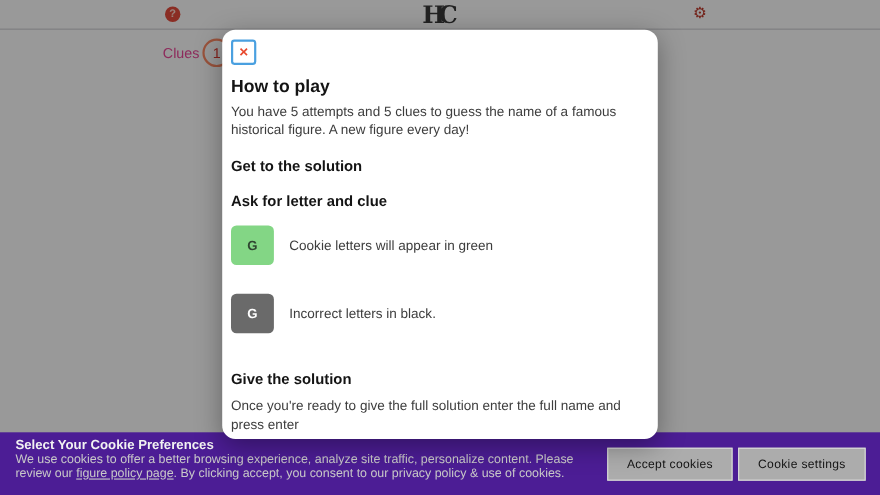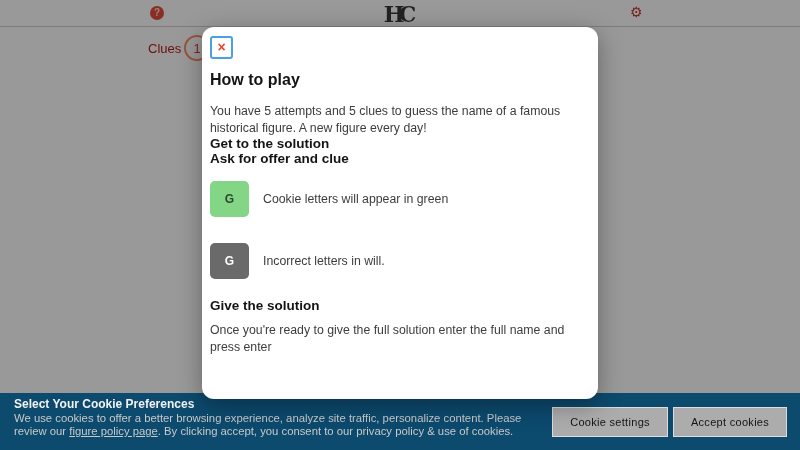--- a/index.html
+++ b/index.html
@@ -32,21 +32,21 @@
   }
   .gear {
     position: absolute; left: 630px; top: 4px;
     font-size: 14px; color: #c0392b; cursor: pointer;
     font-family: "DejaVu Sans", sans-serif;
   }
 
   .clues-row { position: absolute; top: 35px; left: 148px; height: 26px; }
   .clues-label {
     position: absolute; left: 0; top: 6px;
-    font-size: 13px; color: #b91c1c;
+    font-size: 13px; color: #ec4899;
   }
   .clue-count {
     position: absolute; left: 36px; top: 0;
     width: 26px; height: 26px; border-radius: 50%;
     border: 2px solid #ff8a65; color: #e0392f;
     font-size: 13px; line-height: 23px; text-align: center;
     background: #ffffff; cursor: pointer;
   }
 
   
@@ -61,43 +61,43 @@
     z-index: 30; overflow: hidden;
   }
   .close-btn {
     position: absolute; left: 8px; top: 9px;
     width: 23px; height: 23px;
     background: #ffffff; border: 2px solid #4aa0e0; border-radius: 3px;
     color: #e8492e; font-weight: bold; font-size: 14px; line-height: 19px;
     text-align: center; cursor: pointer;
   }
   .modal-content { padding: 44px 16px 0 8px; }
-  .modal-title { font-size: 16px; font-weight: bold; color: #141414; margin-bottom: 14px; }
+  .modal-title { font-size: 16px; font-weight: bold; color: #141414; margin-bottom: 4px; }
   .modal p { font-size: 12.3px; line-height: 1.35; color: #3d3d3d; }
   .modal h2 { font-size: 13.5px; font-weight: bold; color: #141414; }
-  .mt-sec { margin-top: 0; }
+  .mt-sec { margin-top: 17px; }
   .mt-par { margin-top: 10px; }
   .letter-row { display: flex; align-items: center; gap: 14px; }
   .letter-row.first { margin-top: 15px; }
   .letter-row.second { margin-top: 26px; }
   .letter-tile {
     width: 39px; height: 36px; border-radius: 5px;
     font-size: 12px; font-weight: bold;
     display: flex; align-items: center; justify-content: center;
   }
   .tile-correct { background: #83d685; color: #2f4631; }
   .tile-incorrect { background: #6a6a6a; color: #ffffff; }
   .tile-caption { font-size: 12.3px; color: #3d3d3d; }
-  .give-heading { margin-top: 19px; }
+  .give-heading { margin-top: 34px; }
   .give-text { margin-top: 9px; }
 
   
   .cookie-banner {
     position: absolute; left: 0; right: 0; bottom: 0; height: 57px;
-    background: #0c4a6e; z-index: 20; margin-top: 13px;
+    background: #4c1d95; z-index: 20; margin-top: 13px;
   }
   .cookie-title {
     position: absolute; left: 14px; top: 4px;
     font-size: 12px; font-weight: bold; color: #f2f2f2;
   }
   .cookie-text {
     position: absolute; left: 14px; top: 19px; width: 534px;
     font-size: 11.3px; line-height: 13px; color: #c9c9c9;
   }
   .cookie-link { color: #c9c9c9; text-decoration: underline; cursor: pointer; }
@@ -127,39 +127,39 @@
     <span class="clue-count">1</span>
   </div>
 </div>
 
 <div class="overlay"></div>
 
 <div class="cookie-banner">
   <div class="cookie-title">Select Your Cookie Preferences</div>
   <div class="cookie-text"><span>We use cookies to offer a better browsing experience, analyze site traffic, personalize content. Please review our </span><span class="cookie-link">figure policy page</span><span>. By clicking accept, you consent to our privacy policy &amp; use of cookies.</span></div>
   <div class="cookie-buttons">
+    <button class="cookie-btn btn-accept">Accept cookies</button>
     <button class="cookie-btn btn-settings">Cookie settings</button>
-    <button class="cookie-btn btn-accept">Accept cookies</button>
   </div>
 </div>
 
 <div class="modal">
   <div class="close-btn">×</div>
   <div class="modal-content">
     <div class="modal-title">How to play</div>
     <p>You have 5 attempts and 5 clues to guess the name of a famous historical figure. A new figure every day!</p>
     <h2 class="mt-sec">Get to the solution</h2>
-    <h2 class="mt-sec">Ask for offer and clue</h2>
+    <h2 class="mt-sec">Ask for letter and clue</h2>
 
     <div class="letter-row first">
       <div class="letter-tile tile-correct">G</div>
       <div class="tile-caption">Cookie letters will appear in green</div>
     </div>
 
     <div class="letter-row second">
       <div class="letter-tile tile-incorrect">G</div>
-      <div class="tile-caption">Incorrect letters in will.</div>
+      <div class="tile-caption">Incorrect letters in black.</div>
     </div>
 
     <h2 class="give-heading">Give the solution</h2>
     <p class="give-text">Once you're ready to give the full solution enter the full name and press enter</p>
   </div>
 </div>
 
 </body></html>

